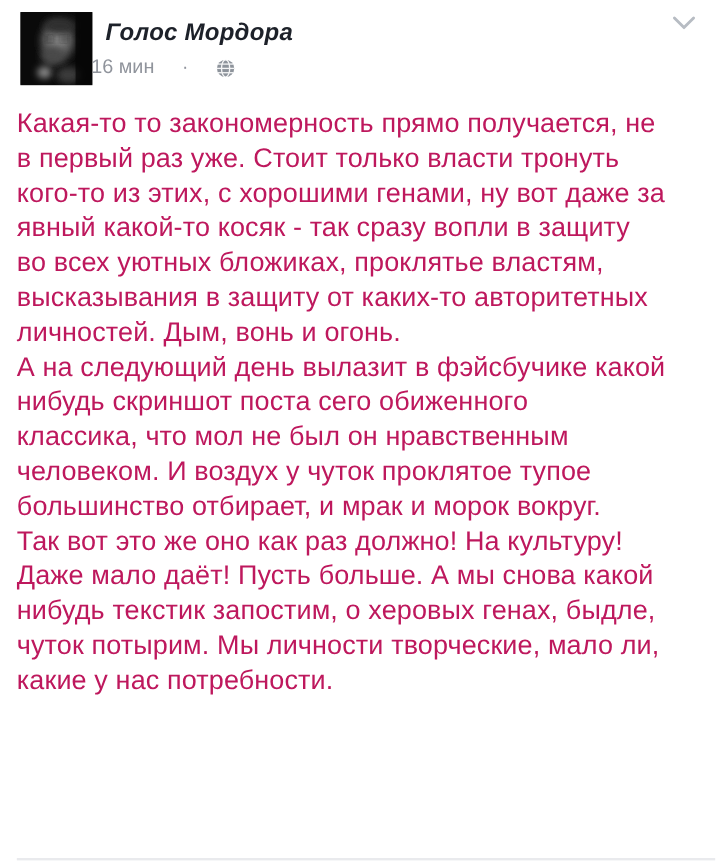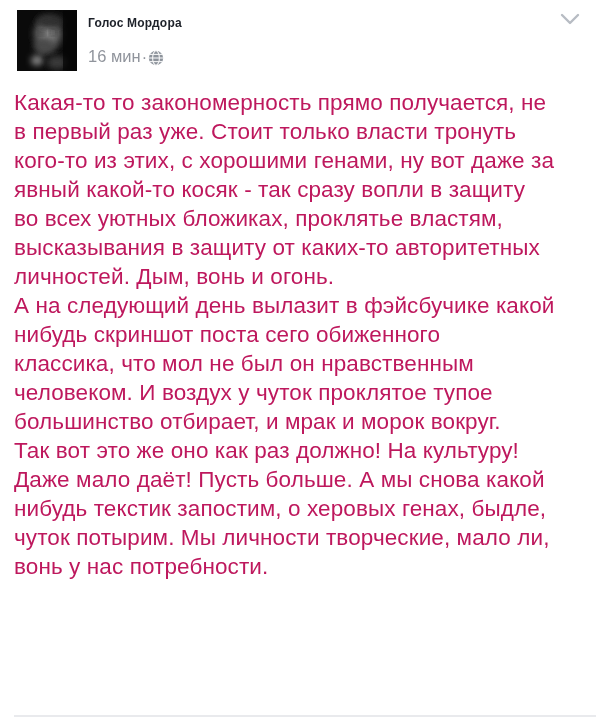--- a/index.html
+++ b/index.html
@@ -29,34 +29,35 @@
     height: 61px;
     overflow: hidden;
     background: #0b0b0b;
     cursor: pointer;
   }
   .avatar svg { display: block; width: 100%; height: 100%; }
   .page-name {
     position: absolute;
     left: 88px;
     top: 16px;
-    font-size: 12px;
+    font-size: 20px;
     font-weight: bold;
     color: #1d2129;
     letter-spacing: 0.2px;
     cursor: pointer;
     white-space: nowrap;
+    font-style: italic;
   }
   .meta {
     position: absolute;
-    left: 88px;
+    left: 76px;
     top: 47px;
     display: flex;
-    align-items: flex-end;
-    gap: 1px;
+    align-items: center;
+    gap: 23px;
     font-size: 16.5px;
     color: #90949c;
   }
   .meta .dot {
     font-size: 16px;
     line-height: 1;
     color: #90949c;
   }
   .globe { display: inline-flex; align-items: center; }
   .globe svg { display: block; }
@@ -155,18 +156,18 @@
       <div class="post-line">личностей. Дым, вонь и огонь.</div>
       <div class="post-line">А на следующий день вылазит в фэйсбучике какой</div>
       <div class="post-line">нибудь скриншот поста сего обиженного</div>
       <div class="post-line">классика, что мол не был он нравственным</div>
       <div class="post-line">человеком. И воздух у чуток проклятое тупое</div>
       <div class="post-line">большинство отбирает, и мрак и морок вокруг.</div>
       <div class="post-line">Так вот это же оно как раз должно! На культуру!</div>
       <div class="post-line">Даже мало даёт! Пусть больше. А мы снова какой</div>
       <div class="post-line">нибудь текстик запостим, о херовых генах, быдле,</div>
       <div class="post-line">чуток потырим. Мы личности творческие, мало ли,</div>
-      <div class="post-line">вонь у нас потребности.</div>
+      <div class="post-line">какие у нас потребности.</div>
     </div>
 
   <div class="divider"></div>
 
 </div>
 
 </body></html>

